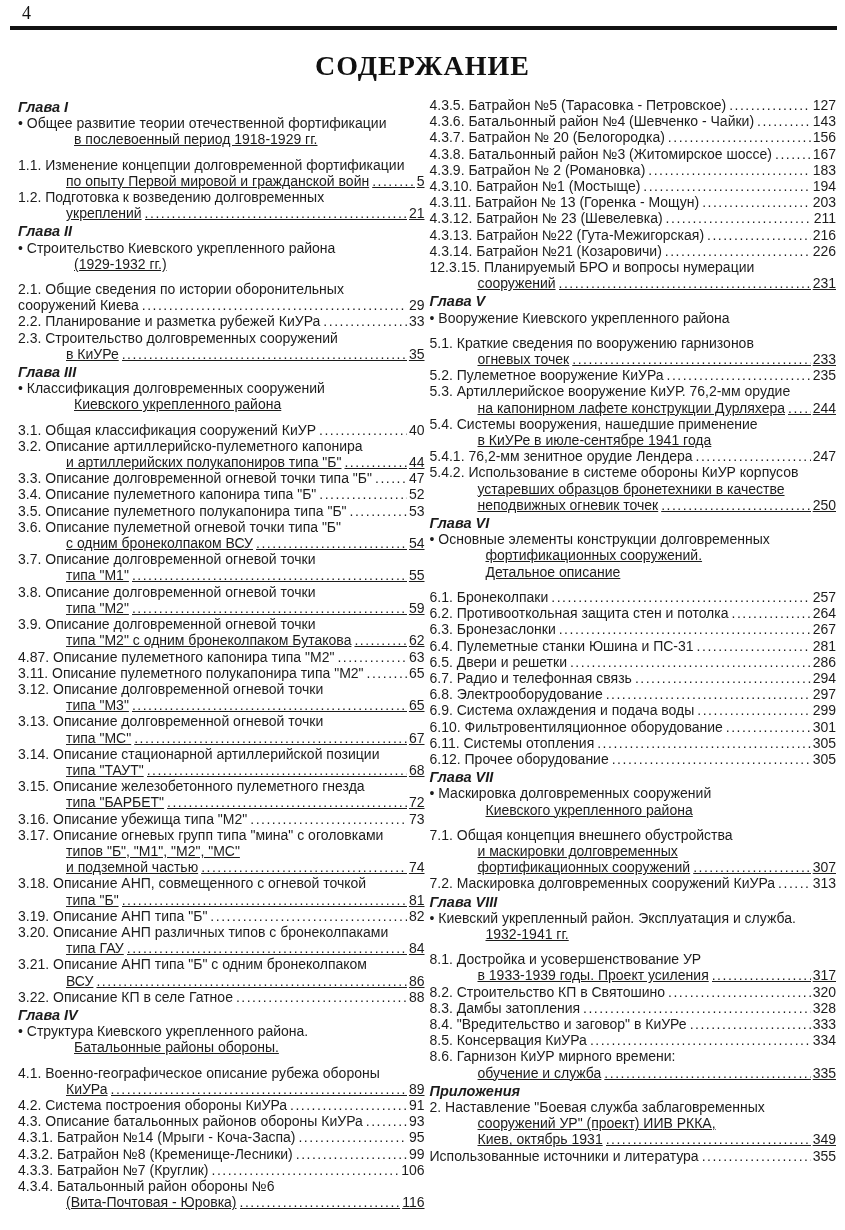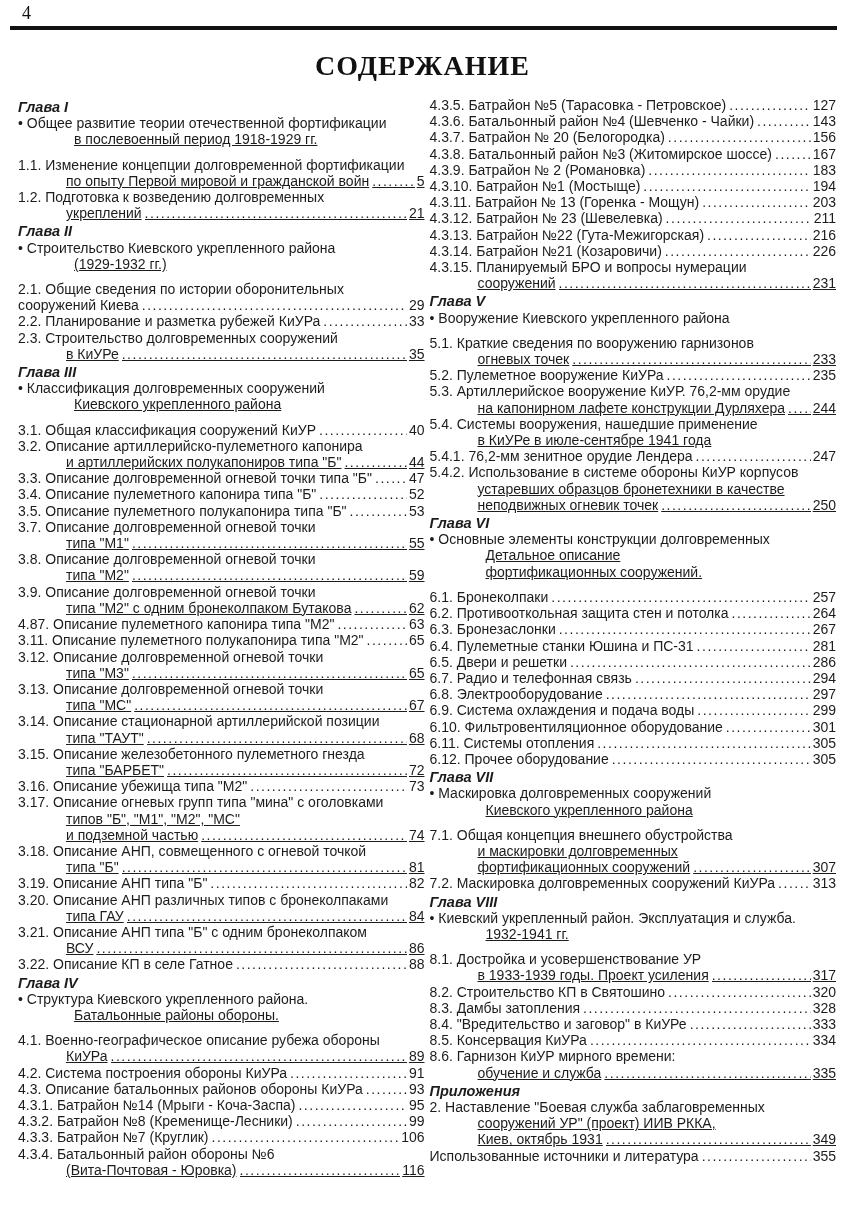--- a/index.html
+++ b/index.html
@@ -150,20 +150,28 @@
         </div>
       </div>
       <div class="entry">
         <div class="line">
           <span class="txt">3.5. Описание пулеметного полукапонира типа "Б"</span>
           <span class="dots"></span>
           <span class="pg">53</span>
         </div>
       </div>
       <div class="entry">
+        <div class="line">3.6. Описание пулеметной огневой точки типа "Б"</div>
+        <div class="line cont">
+          <span class="txt">с одним бронеколпаком ВСУ</span>
+          <span class="dots"></span>
+          <span class="pg">54</span>
+        </div>
+      </div>
+      <div class="entry">
         <div class="line">3.7. Описание долговременной огневой точки</div>
         <div class="line cont">
           <span class="txt">типа "М1"</span>
           <span class="dots"></span>
           <span class="pg">55</span>
         </div>
       </div>
       <div class="entry">
         <div class="line">3.8. Описание долговременной огневой точки</div>
         <div class="line cont">
@@ -402,21 +410,21 @@
         </div>
       </div>
       <div class="entry">
         <div class="line">
           <span class="txt">4.3.14. Батрайон №21 (Козаровичи)</span>
           <span class="dots"></span>
           <span class="pg">226</span>
         </div>
       </div>
       <div class="entry">
-        <div class="line">4.3.15. Планируемый БРО и вопросы нумерации</div>
+        <div class="line">12.3.15. Планируемый БРО и вопросы нумерации</div>
         <div class="line cont">
           <span class="txt">сооружений</span>
           <span class="dots"></span>
           <span class="pg">231</span>
         </div>
       </div>
       <div class="chapter">Глава V</div>
       <div class="entry sub">
         <div class="line">• Вооружение Киевского укрепленного района</div>
       </div>
@@ -459,22 +467,22 @@
         <div class="line cont">устаревших образцов бронетехники в качестве</div>
         <div class="line cont">
           <span class="txt">неподвижных огневик точек</span>
           <span class="dots"></span>
           <span class="pg">250</span>
         </div>
       </div>
       <div class="chapter">Глава VI</div>
       <div class="entry sub">
         <div class="line">• Основные элементы конструкции долговременных</div>
+        <div class="line cont">фортификационных сооружений.</div>
         <div class="line cont">Детальное описание</div>
-        <div class="line cont">фортификационных сооружений.</div>
       </div>
       <div class="entry">
         <div class="line">
           <span class="txt">6.1. Бронеколпаки</span>
           <span class="dots"></span>
           <span class="pg">257</span>
         </div>
       </div>
       <div class="entry">
         <div class="line">

